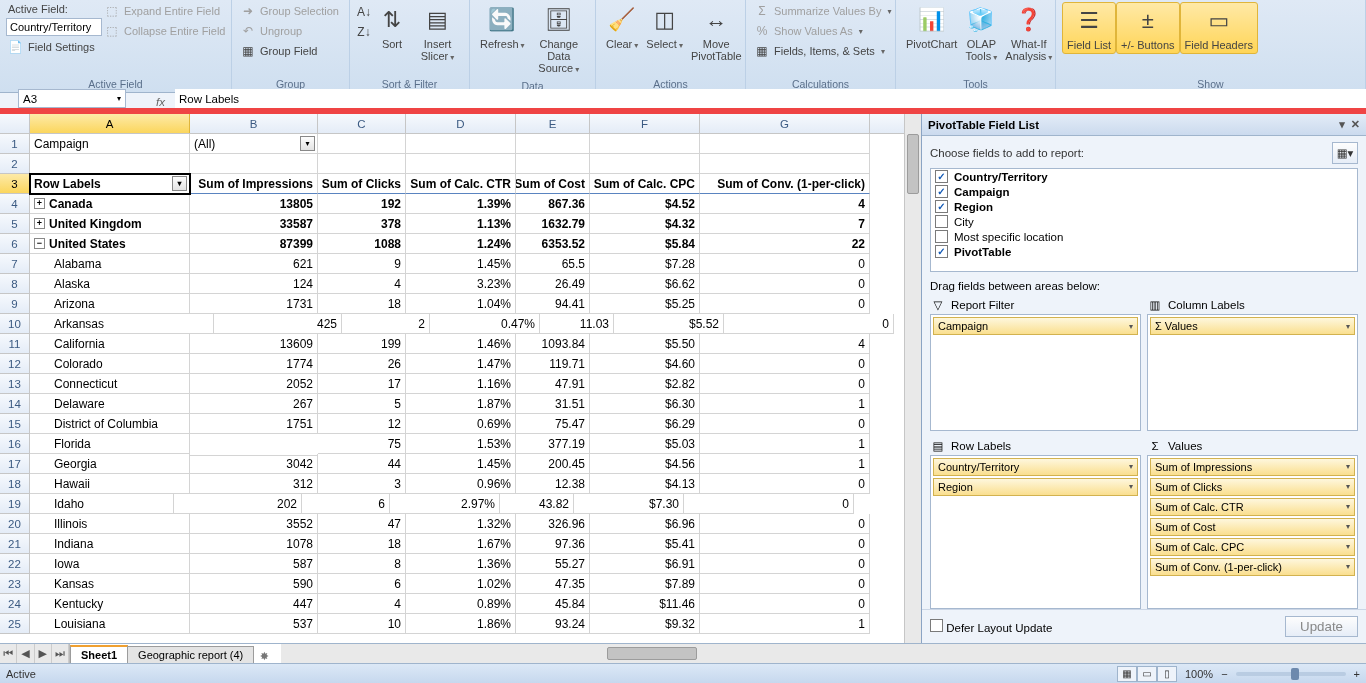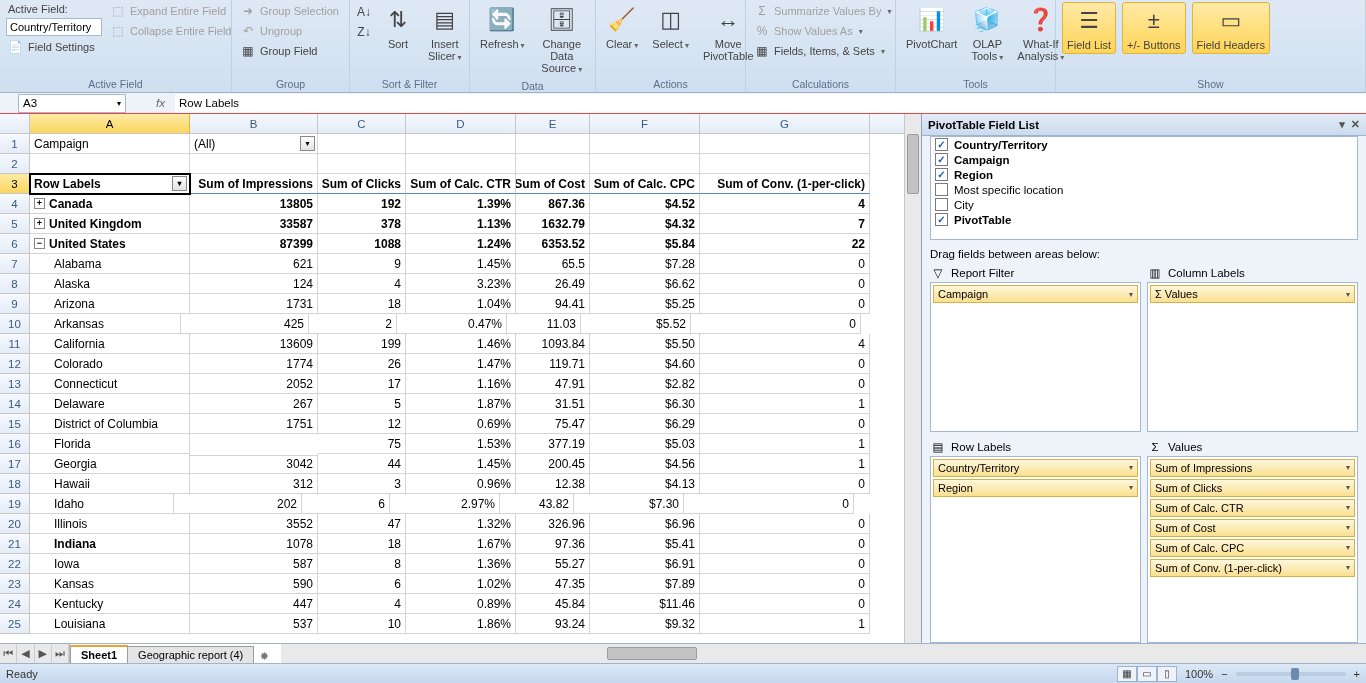--- a/index.html
+++ b/index.html
@@ -2,34 +2,34 @@
 <html><head>
 <meta charset="utf-8">
 <style>
 * { box-sizing: border-box; margin: 0; padding: 0; font-family: "Segoe UI", Tahoma, sans-serif; }
 html, body { width: 1366px; height: 683px; overflow: hidden; background: #fff; }
 
 
 .ribbon { height: 93px; background: linear-gradient(#dfe9f5, #cfdff0); border-bottom: 1px solid #9fb4cc; display: flex; font-size: 11px; color: #444; }
 .ribbon-group { border-right: 1px solid #bcd0e6; display: flex; flex-direction: column; padding: 2px 6px 0 6px; }
 .ribbon-group-label { text-align: center; font-size: 10.5px; color: #5a6f8a; padding: 2px 0; }
-.ribbon-body { flex: 1; display: flex; align-items: flex-start; gap: 6px; }
+.ribbon-body { flex: 1; display: flex; align-items: flex-start; gap: 0; }
 .rb-col { display: flex; flex-direction: column; gap: 2px; }
 .rb-item { display: flex; align-items: center; gap: 4px; white-space: nowrap; color: #444; padding: 1px 2px; }
 .rb-item.disabled { color: #a0a0a0; }
 .rb-big { display: flex; flex-direction: column; align-items: center; justify-content: flex-start; gap: 2px; padding: 2px 4px; }
 .rb-big-icon { width: 32px; height: 32px; display: flex; align-items: center; justify-content: center; font-size: 22px; }
 .rb-big-label { font-size: 11px; text-align: center; line-height: 12px; }
 .rb-input { width: 88px; height: 18px; border: 1px solid #a6b8cf; background: #fff; font-size: 11px; padding: 0 3px; }
 .small-icon { width: 16px; height: 16px; display: inline-flex; align-items: center; justify-content: center; font-size: 12px; }
 .rb-highlight { background: linear-gradient(#ffe9a6, #ffd557); border: 1px solid #e0b53a; border-radius: 3px; }
 .dropdown-arrow::after { content: "▾"; font-size: 8px; margin-left: 2px; color: #666; }
 
 
-.fbar { height: 21px; border-bottom: 1px solid #ef4444; display: flex; align-items: center; font-size: 11.5px; background: #eef3fa; }
+.fbar { height: 21px; border-bottom: 6px solid #ef4444; display: flex; align-items: flex-end; font-size: 11.5px; background: #eef3fa; }
 .namebox { width: 108px; height: 19px; border: 1px solid #a6b8cf; background: #fff; margin-left: 18px; padding: 0 4px; display:flex; align-items:center; justify-content:space-between;}
 .fx { margin: 0 10px 0 30px; font-style: italic; color: #666;}
 .formula-input { flex: 1; height: 19px; border: none; background: #fff; font-size: 11.5px; padding-left: 4px; }
 
 
 .main { display: flex; height: calc(683px - 93px - 21px - 20px - 20px); }
 .grid-area { flex: 1; display: flex; flex-direction: column; overflow: hidden; position: relative; }
 
 
 .colhdr-row { display: flex; height: 20px; border-bottom: 1px solid #c6c6c6; background: linear-gradient(#f6f9fd,#e4ecf7); font-size: 11.5px; }
@@ -355,21 +355,21 @@
           <div class="cell" style="width: 160px;">&nbsp;&nbsp;&nbsp;&nbsp;&nbsp;&nbsp;Arizona</div>
           <div class="cell num" style="width: 128px;">1731</div>
           <div class="cell num" style="width: 88px;">18</div>
           <div class="cell num" style="width: 110px;">1.04%</div>
           <div class="cell num" style="width: 74px;">94.41</div>
           <div class="cell num" style="width: 110px;">$5.25</div>
           <div class="cell num" style="width: 170px;">0</div>
         </div>
         <div class="row">
           <div class="rowhdr">10</div>
-          <div class="cell" style="width: 151px; text-align: center;">&nbsp;&nbsp;&nbsp;&nbsp;&nbsp;&nbsp;Arkansas</div>
+          <div class="cell" style="width: 184px; text-align: center;">&nbsp;&nbsp;&nbsp;&nbsp;&nbsp;&nbsp;Arkansas</div>
           <div class="cell num" style="width: 128px;">425</div>
           <div class="cell num" style="width: 88px;">2</div>
           <div class="cell num" style="width: 110px;">0.47%</div>
           <div class="cell num" style="width: 74px;">11.03</div>
           <div class="cell num" style="width: 110px;">$5.52</div>
           <div class="cell num" style="width: 170px;">0</div>
         </div>
         <div class="row">
           <div class="rowhdr">11</div>
           <div class="cell" style="width: 160px;">&nbsp;&nbsp;&nbsp;&nbsp;&nbsp;&nbsp;California</div>
@@ -465,21 +465,21 @@
           <div class="cell" style="width: 160px;">&nbsp;&nbsp;&nbsp;&nbsp;&nbsp;&nbsp;Illinois</div>
           <div class="cell num" style="width: 128px;">3552</div>
           <div class="cell num" style="width: 88px;">47</div>
           <div class="cell num" style="width: 110px;">1.32%</div>
           <div class="cell num" style="width: 74px;">326.96</div>
           <div class="cell num" style="width: 110px;">$6.96</div>
           <div class="cell num" style="width: 170px;">0</div>
         </div>
         <div class="row">
           <div class="rowhdr">21</div>
-          <div class="cell" style="width: 160px; font-weight: bold;">&nbsp;&nbsp;&nbsp;&nbsp;&nbsp;&nbsp;Indiana</div>
+          <div class="cell" style="width: 160px;">&nbsp;&nbsp;&nbsp;&nbsp;&nbsp;&nbsp;Indiana</div>
           <div class="cell num" style="width: 128px;">1078</div>
           <div class="cell num" style="width: 88px;">18</div>
           <div class="cell num" style="width: 110px;">1.67%</div>
           <div class="cell num" style="width: 74px;">97.36</div>
           <div class="cell num" style="width: 110px;">$5.41</div>
           <div class="cell num" style="width: 170px;">0</div>
         </div>
         <div class="row">
           <div class="rowhdr">22</div>
           <div class="cell" style="width: 160px;">&nbsp;&nbsp;&nbsp;&nbsp;&nbsp;&nbsp;Iowa</div>
@@ -528,40 +528,44 @@
     </div>
 
   <div class="fieldpane">
     <div class="fp-title">
       <span>PivotTable Field List</span>
       <span class="fp-title-btns">
           <span>▾</span>
           <span>✕</span>
         </span>
     </div>
+    <div class="fp-sub">
+      <span>Choose fields to add to report:</span>
+      <span class="fp-gear">▦▾</span>
+    </div>
     <div class="fp-fields" id="fp-fields">
         <div class="fp-field-row bold">
           <span class="fp-check">✓</span>
           <span>Country/Territory</span>
         </div>
         <div class="fp-field-row bold">
           <span class="fp-check">✓</span>
           <span>Campaign</span>
         </div>
         <div class="fp-field-row bold">
           <span class="fp-check">✓</span>
           <span>Region</span>
         </div>
         <div class="fp-field-row">
           <span class="fp-check"></span>
-          <span>Most specific location</span>
+          <span>City</span>
         </div>
         <div class="fp-field-row">
           <span class="fp-check"></span>
-          <span>City</span>
+          <span>Most specific location</span>
         </div>
         <div class="fp-field-row bold">
           <span class="fp-check">✓</span>
           <span>PivotTable</span>
         </div>
       </div>
     <div class="fp-areas-label">Drag fields between areas below:</div>
     <div class="fp-areas">
       <div class="fp-area">
         <div class="fp-area-hdr">
@@ -619,20 +623,24 @@
             </div>
             <div class="fp-pill">
               <span>Sum of Calc. CPC</span>
             </div>
             <div class="fp-pill">
               <span>Sum of Conv. (1-per-click)</span>
             </div>
           </div>
       </div>
     </div>
+    <div class="fp-footer">
+      <label><span class="fp-check"></span> <span>Defer Layout Update</span></label>
+      <button class="fp-update">Update</button>
+    </div>
   </div>
 </div>
 
 <div class="hscroll-region">
   <div class="tab-nav">
       <span>⏮</span>
       <span>◀</span>
       <span>▶</span>
       <span>⏭</span>
     </div>
@@ -640,21 +648,21 @@
     <div class="sheet-tab active">Sheet1</div>
     <div class="sheet-tab">Geographic report (4)</div>
     <div class="sheet-newtab">✸</div>
   </div>
   <div class="hscroll-bar">
       <div class="hscroll-thumb"></div>
     </div>
 </div>
 
 <div class="status">
-  <span>Ready</span>
+  <span>Active</span>
   <div class="status-right">
     <div class="view-btns">
         <div class="view-btn">▦</div>
         <div class="view-btn">▭</div>
         <div class="view-btn">▯</div>
       </div>
     <span>100%</span>
     <span>−</span>
     <div class="zoom-slider">
         <div class="zoom-thumb"></div>

